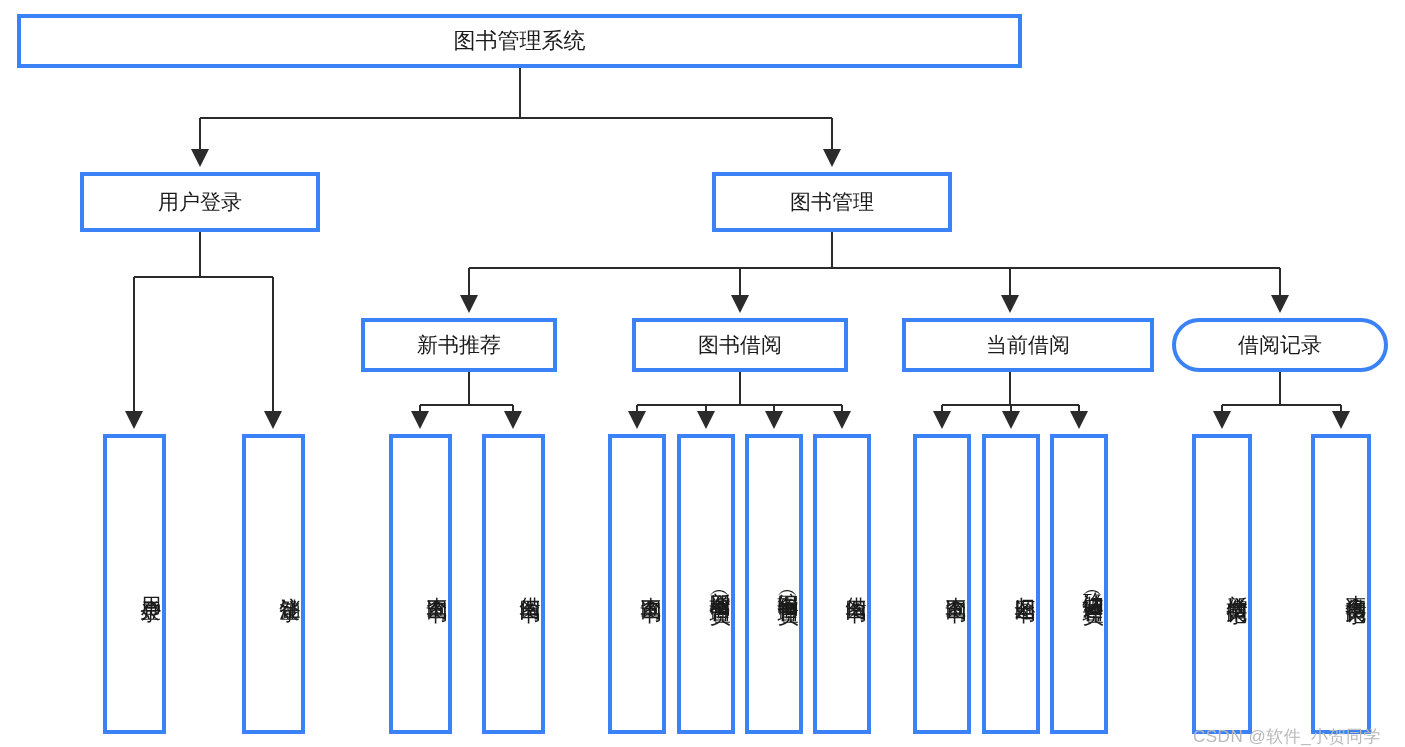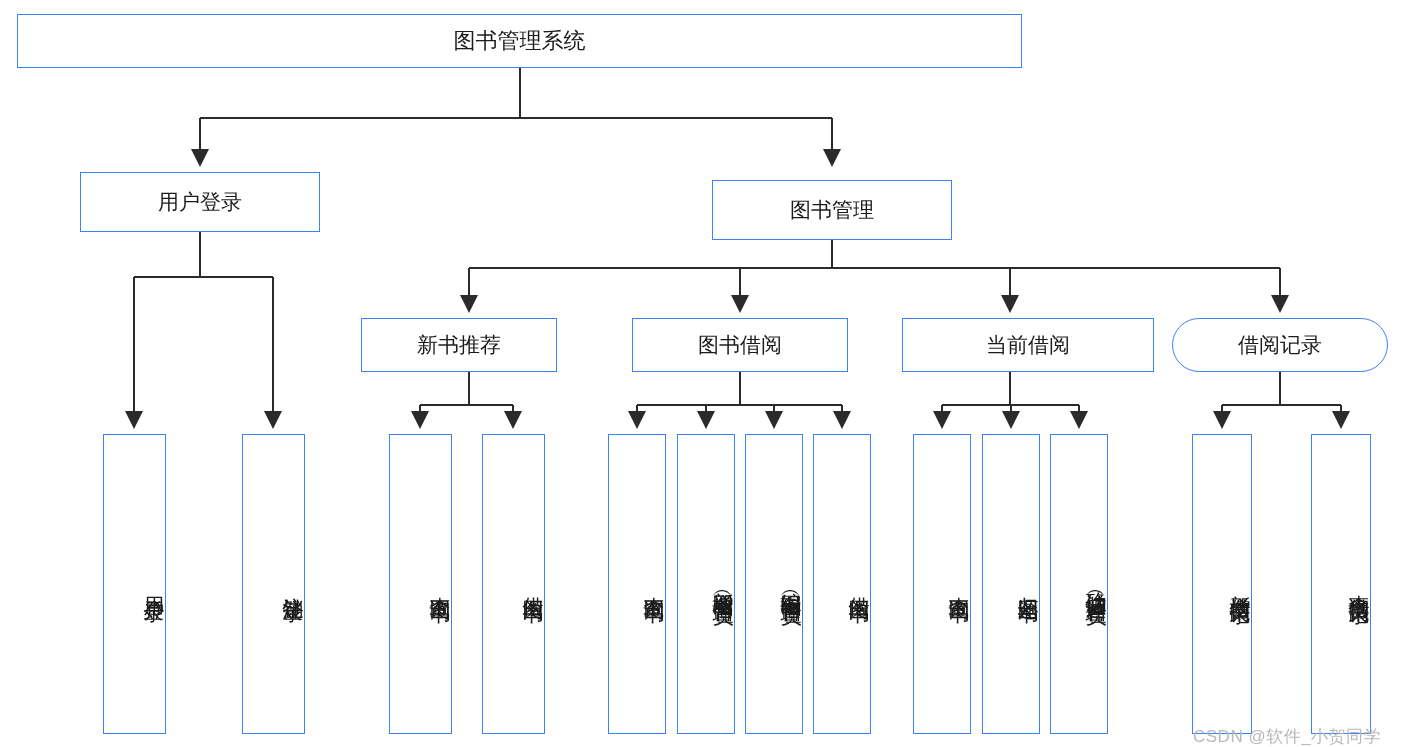--- a/index.html
+++ b/index.html
@@ -23,21 +23,21 @@
     left: 0;
     top: 0;
     width: 1405px;
     height: 747px;
     pointer-events: none;
   }
   .node {
     position: absolute;
     box-sizing: border-box;
     background: #ffffff;
-    border: 1px solid #3b82f6;
+    border: 4px solid #3b82f6;
     display: flex;
     align-items: center;
     justify-content: center;
     color: #1b1b1b;
   }
   .node.horiz {
     font-size: 21px;
     letter-spacing: 0px;
     line-height: 1.1;
   }
@@ -128,21 +128,21 @@
     </g>
   </svg>
 
   <div class="node horiz root" style="left: 17px; top: 14px; width: 1005px; height: 54px;">
     <span class="label">图书管理系统</span>
   </div>
 
   <div class="node horiz" style="left: 80px; top: 172px; width: 240px; height: 60px;">
     <span class="label">用户登录</span>
   </div>
-  <div class="node horiz" style="left: 712px; top: 172px; width: 240px; height: 60px; margin-top: 8px;">
+  <div class="node horiz" style="left: 712px; top: 172px; width: 240px; height: 60px;">
     <span class="label">图书管理</span>
   </div>
 
   <div class="node horiz" style="left: 361px; top: 318px; width: 196px; height: 54px;">
     <span class="label">新书推荐</span>
   </div>
   <div class="node horiz" style="left: 632px; top: 318px; width: 216px; height: 54px;">
     <span class="label">图书借阅</span>
   </div>
   <div class="node horiz" style="left: 902px; top: 318px; width: 252px; height: 54px;">

